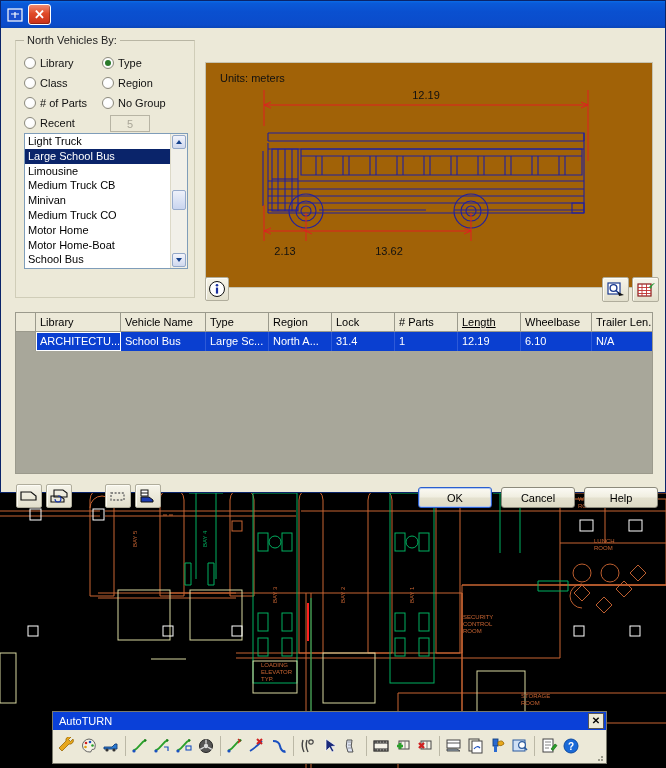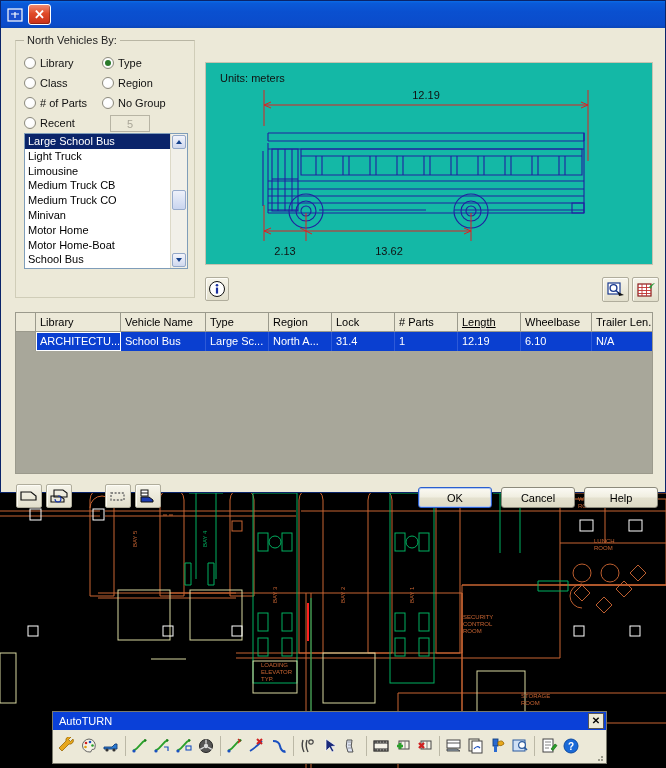--- a/index.html
+++ b/index.html
@@ -96,22 +96,22 @@
   .sbtn.up i{border-bottom:4px solid #14418c;}
   .sbtn.dn i{border-top:4px solid #14418c;}
   .sthumb{
     position:absolute;left:1px;top:56px;width:14px;height:20px;
     background:linear-gradient(to bottom,#eef1fa,#c9d5ef);
     border:1px solid #97abcb;box-sizing:border-box;border-radius:2px;cursor:pointer;
   }
 
   
   .preview{
-    position:absolute;left:204px;top:34px;width:448px;height:203px;
-    background:#14b8a6;border:1px solid #c6c3b0;box-sizing:border-box;
+    position:absolute;left:204px;top:34px;width:448px;height:226px;
+    background:#a16207;border:1px solid #c6c3b0;box-sizing:border-box;
   }
   .units{position:absolute;left:14px;top:9px;font-size:11px;color:#111;}
   .preview svg{position:absolute;left:0;top:0;}
 
   
   .iconbtn{
     background:linear-gradient(to bottom,#f6f4ea,#e2dfcc);
     border:1px solid #b0ad9c;box-sizing:border-box;border-radius:2px;
     display:flex;align-items:center;justify-content:center;cursor:pointer;
     box-shadow:inset 1px 1px 0 #fdfcf6;
@@ -357,26 +357,26 @@
           <div class="radio">
             <span class="dot"></span>
             <span class="lbl">Recent</span>
           </div>
           <div class="spinbox">5</div>
         </div>
       </div>
 
       <div class="listbox">
         <div class="listitems" id="list-items">
+            <div class="li">Light Truck</div>
             <div class="li sel">Large School Bus</div>
-            <div class="li">Light Truck</div>
             <div class="li">Limousine</div>
             <div class="li">Medium Truck CB</div>
+            <div class="li">Minivan</div>
             <div class="li">Medium Truck CO</div>
-            <div class="li">Minivan</div>
             <div class="li">Motor Home</div>
             <div class="li">Motor Home-Boat</div>
             <div class="li">School Bus</div>
             <div class="li">Semitrailer CB</div>
           </div>
         <div class="vscroll">
           <div class="sbtn up">
               <i></i>
             </div>
           <div class="sthumb"></div>

